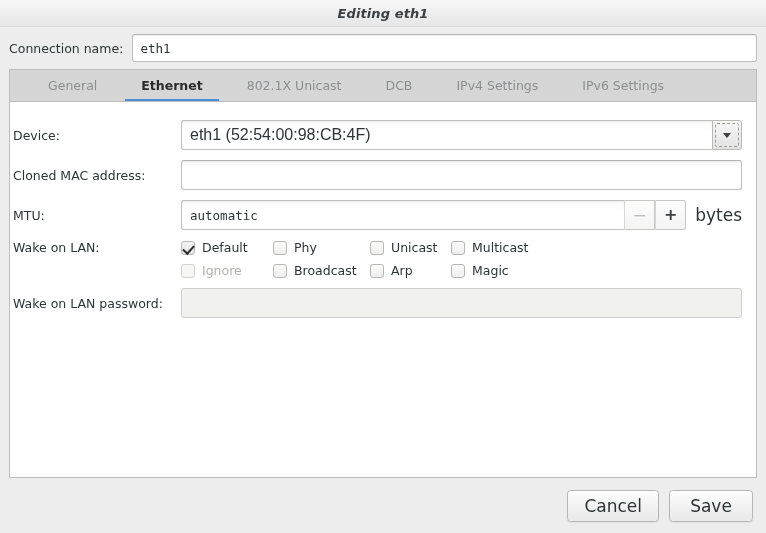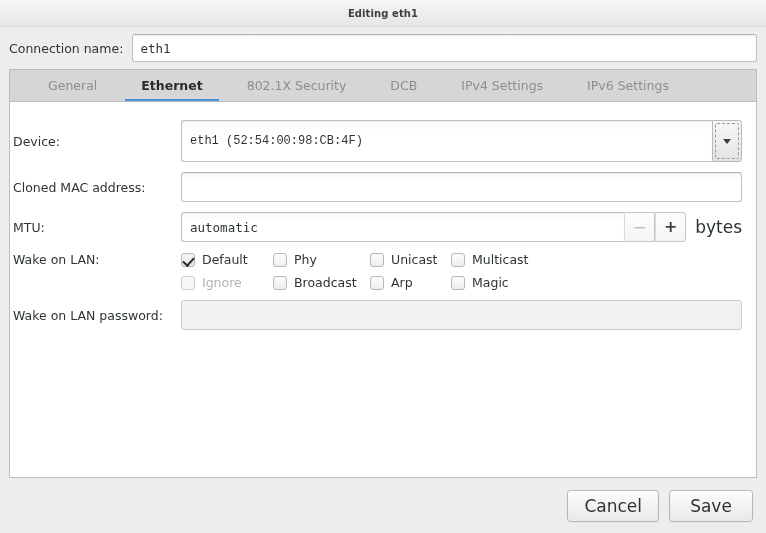--- a/index.html
+++ b/index.html
@@ -32,24 +32,25 @@
     height: 27px;
     flex: 0 0 27px;
     background: linear-gradient(to bottom, #f7f7f7 0%, #ececec 60%, #e7e7e7 100%);
     border-bottom: 1px solid #dcdcdc;
     display: flex;
     align-items: center;
     justify-content: center;
     position: relative;
   }
   .titlebar-title {
-    font-size: 10px;
+    font-size: 13px;
     font-weight: bold;
     color: #3b3f42;
     letter-spacing: 0.1px;
+    font-style: italic;
   }
 
   
   .connname-row {
     height: 42px;
     flex: 0 0 42px;
     display: flex;
     align-items: center;
     padding: 0 9px 0 9px;
     background: #ededed;
@@ -179,30 +180,30 @@
 
   
   .combo {
     flex: 1 1 auto;
     display: flex;
     align-items: stretch;
     min-width: 0;
   }
   .combo-entry {
     flex: 1 1 auto;
-    height: 42px;
+    height: 30px;
     background: linear-gradient(to bottom, #f9f9f9 0%, #ffffff 35%, #ffffff 100%);
     border: 1px solid #bfbfbc;
     border-right: none;
     border-radius: 3px 0 0 3px;
     display: flex;
     align-items: center;
     padding: 0 8px;
-    font-family: Liberation Mono, monospace;
-    font-size: 12px;
+    font-family: Liberation Sans, sans-serif;
+    font-size: 16px;
     color: #2e3436;
     box-shadow: inset 0 1px 1.5px rgba(0,0,0,0.05);
     min-width: 0;
     overflow: hidden;
     white-space: nowrap;
   }
   .combo-btn {
     width: 30px;
     flex: 0 0 30px;
     background: linear-gradient(to bottom, #f6f6f6 0%, #ececec 55%, #e3e3e3 100%);
@@ -371,21 +372,21 @@
   <div class="connname-row">
     <span class="connname-label">Connection name:</span>
     <div class="connname-input" placeholder="">eth1</div>
   </div>
 
   <div class="notebook">
 
     <div class="tabbar">
       <div class="tab">General</div>
       <div class="tab active">Ethernet</div>
-      <div class="tab">802.1X Security</div>
+      <div class="tab">802.1X Unicast</div>
       <div class="tab">DCB</div>
       <div class="tab">IPv4 Settings</div>
       <div class="tab">IPv6 Settings</div>
     </div>
 
     <div class="tabpanel">
       <div class="form">
 
         <div class="row">
           <span class="row-label">Device:</span>

